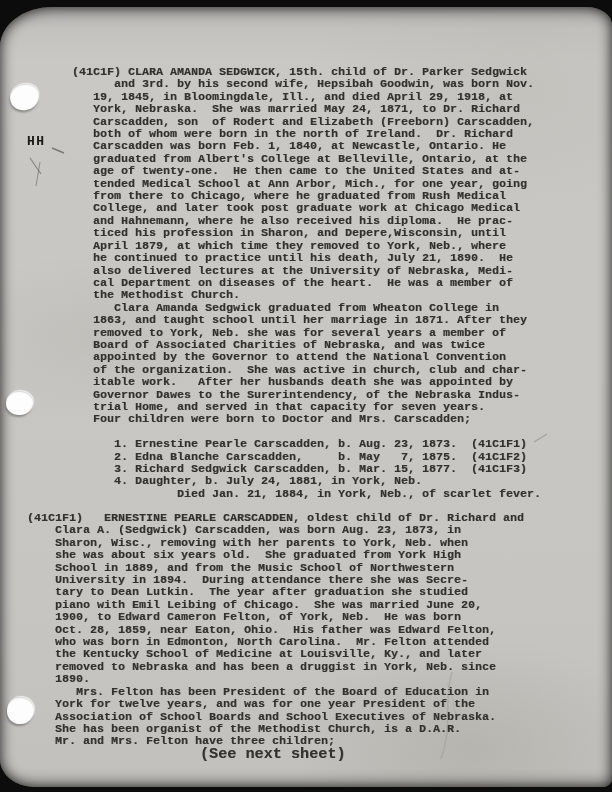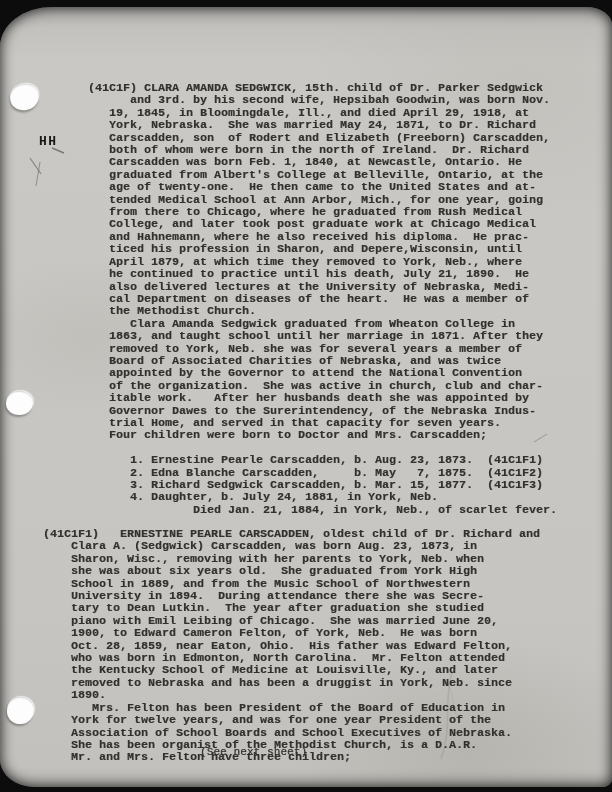--- a/index.html
+++ b/index.html
@@ -24,35 +24,35 @@
     position:absolute;
     background:#fdfdfd;
     border-radius:48% 52% 50% 50% / 50% 48% 55% 47%;
     box-shadow:-1px 2px 2px rgba(95,95,92,.55), 1px -1px 1px rgba(255,255,255,.7), inset 0 1px 1px rgba(150,150,148,.35);
   }
   .hole1{left:10px;top:77px;width:29px;height:26px;transform:rotate(-14deg);}
   .hole2{left:6px;top:384px;width:27px;height:24px;}
   .hole3{left:7px;top:690px;width:27px;height:27px;}
   .marginalia{
     position:absolute;left:27px;top:127px;
-    font-size:13px;font-weight:700;color:#181815;letter-spacing:1.5px;margin-left:12px;
+    font-size:13px;font-weight:700;color:#181815;letter-spacing:1.5px;
   }
   pre.sec{
-    margin:16px;position:absolute;
+    margin:0;position:absolute;
     font-family:"Liberation Mono","DejaVu Sans Mono",monospace;
     font-size:11.5px;line-height:12.4px;letter-spacing:0.1px;
     font-weight:700;color:#32312e;
     text-shadow:0.4px 0.4px 0.6px rgba(45,44,40,.45);
     white-space:pre;
   }
   .sec1{left:72px;top:59px;}
   .sec2{left:27px;top:505px;}
   .footer{
     position:absolute;left:200px;top:739px;
-    font-size:11px;font-weight:400;color:#32312e;letter-spacing:0.1px;
+    font-size:15px;font-weight:700;color:#32312e;letter-spacing:0.1px;
     text-shadow:0.4px 0.4px 0.6px rgba(45,44,40,.45);
     text-align:right;
   }
   svg.pencil{position:absolute;left:0;top:0;pointer-events:none;}
 </style>
 </head>
 <body>
 
 <div class="page">
   <div class="hole hole1"></div>

